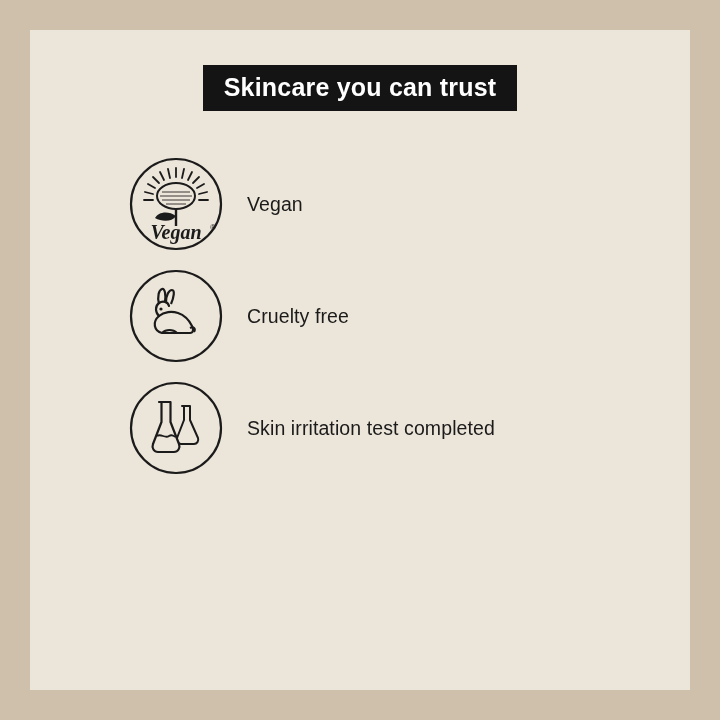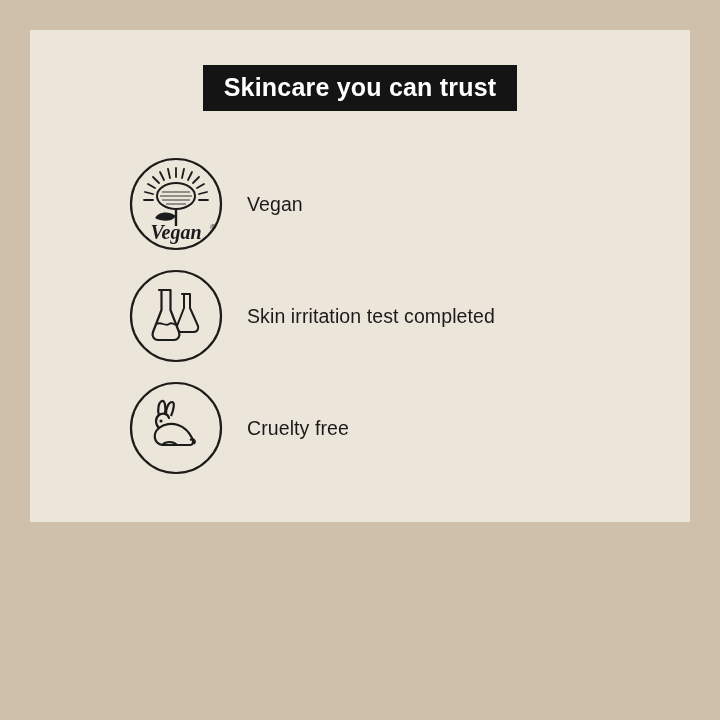--- a/index.html
+++ b/index.html
@@ -18,21 +18,21 @@
     width: 720px;
     height: 720px;
     background: #cfc0ac;
     box-sizing: border-box;
   }
   .panel {
     position: absolute;
     left: 30px;
     top: 30px;
     width: 660px;
-    height: 492px;
+    height: 660px;
     background: #ece5d9;
     box-sizing: border-box;
     padding-left: 12px;
   }
   .title-wrap {
     position: absolute;
     left: 0;
     top: 35px;
     width: 660px;
     text-align: center;
@@ -126,46 +126,46 @@
           </svg>
         </div>
         <div class="label-cell">Vegan</div>
       </div>
 
       <div class="row">
         <div class="icon-cell">
           <svg width="96" height="96" viewBox="0 0 96 96">
             <circle cx="48" cy="48" r="45" fill="none" stroke="#1b1b1b" stroke-width="2.2"></circle>
 
-            <path d="M54 26 L62 26 M56 26 L56 40 L49 58 C48 61, 50 64, 53 64 L66 64 C69 64, 71 61, 70 58 L62 40 L62 26" fill="none" stroke="#1b1b1b" stroke-width="2" stroke-linejoin="round" stroke-linecap="round"></path>
-
-            <path d="M31 22 L42 22 M33.5 22 L33.5 42 L25 64 C23.5 68, 26 72, 30 72 L46 72 C50 72, 52.5 68, 51 64 L42.5 42 L42.5 22" fill="#ece5d9" stroke="#1b1b1b" stroke-width="2.2" stroke-linejoin="round" stroke-linecap="round"></path>
-            <path d="M29 56 C33 53, 37 59, 41 56 C44 54, 46 56, 47.5 57" fill="none" stroke="#1b1b1b" stroke-width="1.8"></path>
-          </svg>
-        </div>
-        <div class="label-cell">Skin irritation test completed</div>
-      </div>
-
-      <div class="row">
-        <div class="icon-cell">
-          <svg width="96" height="96" viewBox="0 0 96 96">
-            <circle cx="48" cy="48" r="45" fill="none" stroke="#1b1b1b" stroke-width="2.2"></circle>
-
             <path d="M34 65 C26 63, 24 54, 31 48 C36 43.5, 44 43, 50 45 C56 47, 61 52, 64 58 C66 62, 65 65, 62 65 Z" fill="none" stroke="#1b1b1b" stroke-width="2.2" stroke-linejoin="round"></path>
 
             <path d="M31 48 C27 44, 27 38, 31 35 C35 32, 40 34, 41 38" fill="none" stroke="#1b1b1b" stroke-width="2.2" stroke-linecap="round"></path>
 
             <path d="M31 36 C29 28, 31 22, 34 21 C37 20, 38 27, 37 34" fill="none" stroke="#1b1b1b" stroke-width="2.2" stroke-linejoin="round"></path>
             <path d="M38 34 C38 27, 41 22, 44 22 C47 22, 46 29, 43 36" fill="none" stroke="#1b1b1b" stroke-width="2.2" stroke-linejoin="round"></path>
 
             <circle cx="33" cy="41" r="1.6" fill="#1b1b1b"></circle>
 
             <path d="M34 65 C38 61, 45 61, 49 65" fill="none" stroke="#1b1b1b" stroke-width="2"></path>
             <path d="M62 60 C66 58, 68 61, 66 64" fill="none" stroke="#1b1b1b" stroke-width="2"></path>
           </svg>
         </div>
         <div class="label-cell">Cruelty free</div>
       </div>
 
+      <div class="row">
+        <div class="icon-cell">
+          <svg width="96" height="96" viewBox="0 0 96 96">
+            <circle cx="48" cy="48" r="45" fill="none" stroke="#1b1b1b" stroke-width="2.2"></circle>
+
+            <path d="M54 26 L62 26 M56 26 L56 40 L49 58 C48 61, 50 64, 53 64 L66 64 C69 64, 71 61, 70 58 L62 40 L62 26" fill="none" stroke="#1b1b1b" stroke-width="2" stroke-linejoin="round" stroke-linecap="round"></path>
+
+            <path d="M31 22 L42 22 M33.5 22 L33.5 42 L25 64 C23.5 68, 26 72, 30 72 L46 72 C50 72, 52.5 68, 51 64 L42.5 42 L42.5 22" fill="#ece5d9" stroke="#1b1b1b" stroke-width="2.2" stroke-linejoin="round" stroke-linecap="round"></path>
+            <path d="M29 56 C33 53, 37 59, 41 56 C44 54, 46 56, 47.5 57" fill="none" stroke="#1b1b1b" stroke-width="1.8"></path>
+          </svg>
+        </div>
+        <div class="label-cell">Skin irritation test completed</div>
+      </div>
+
 
     </div>
   </div>
 </div>
 
 </body></html>

